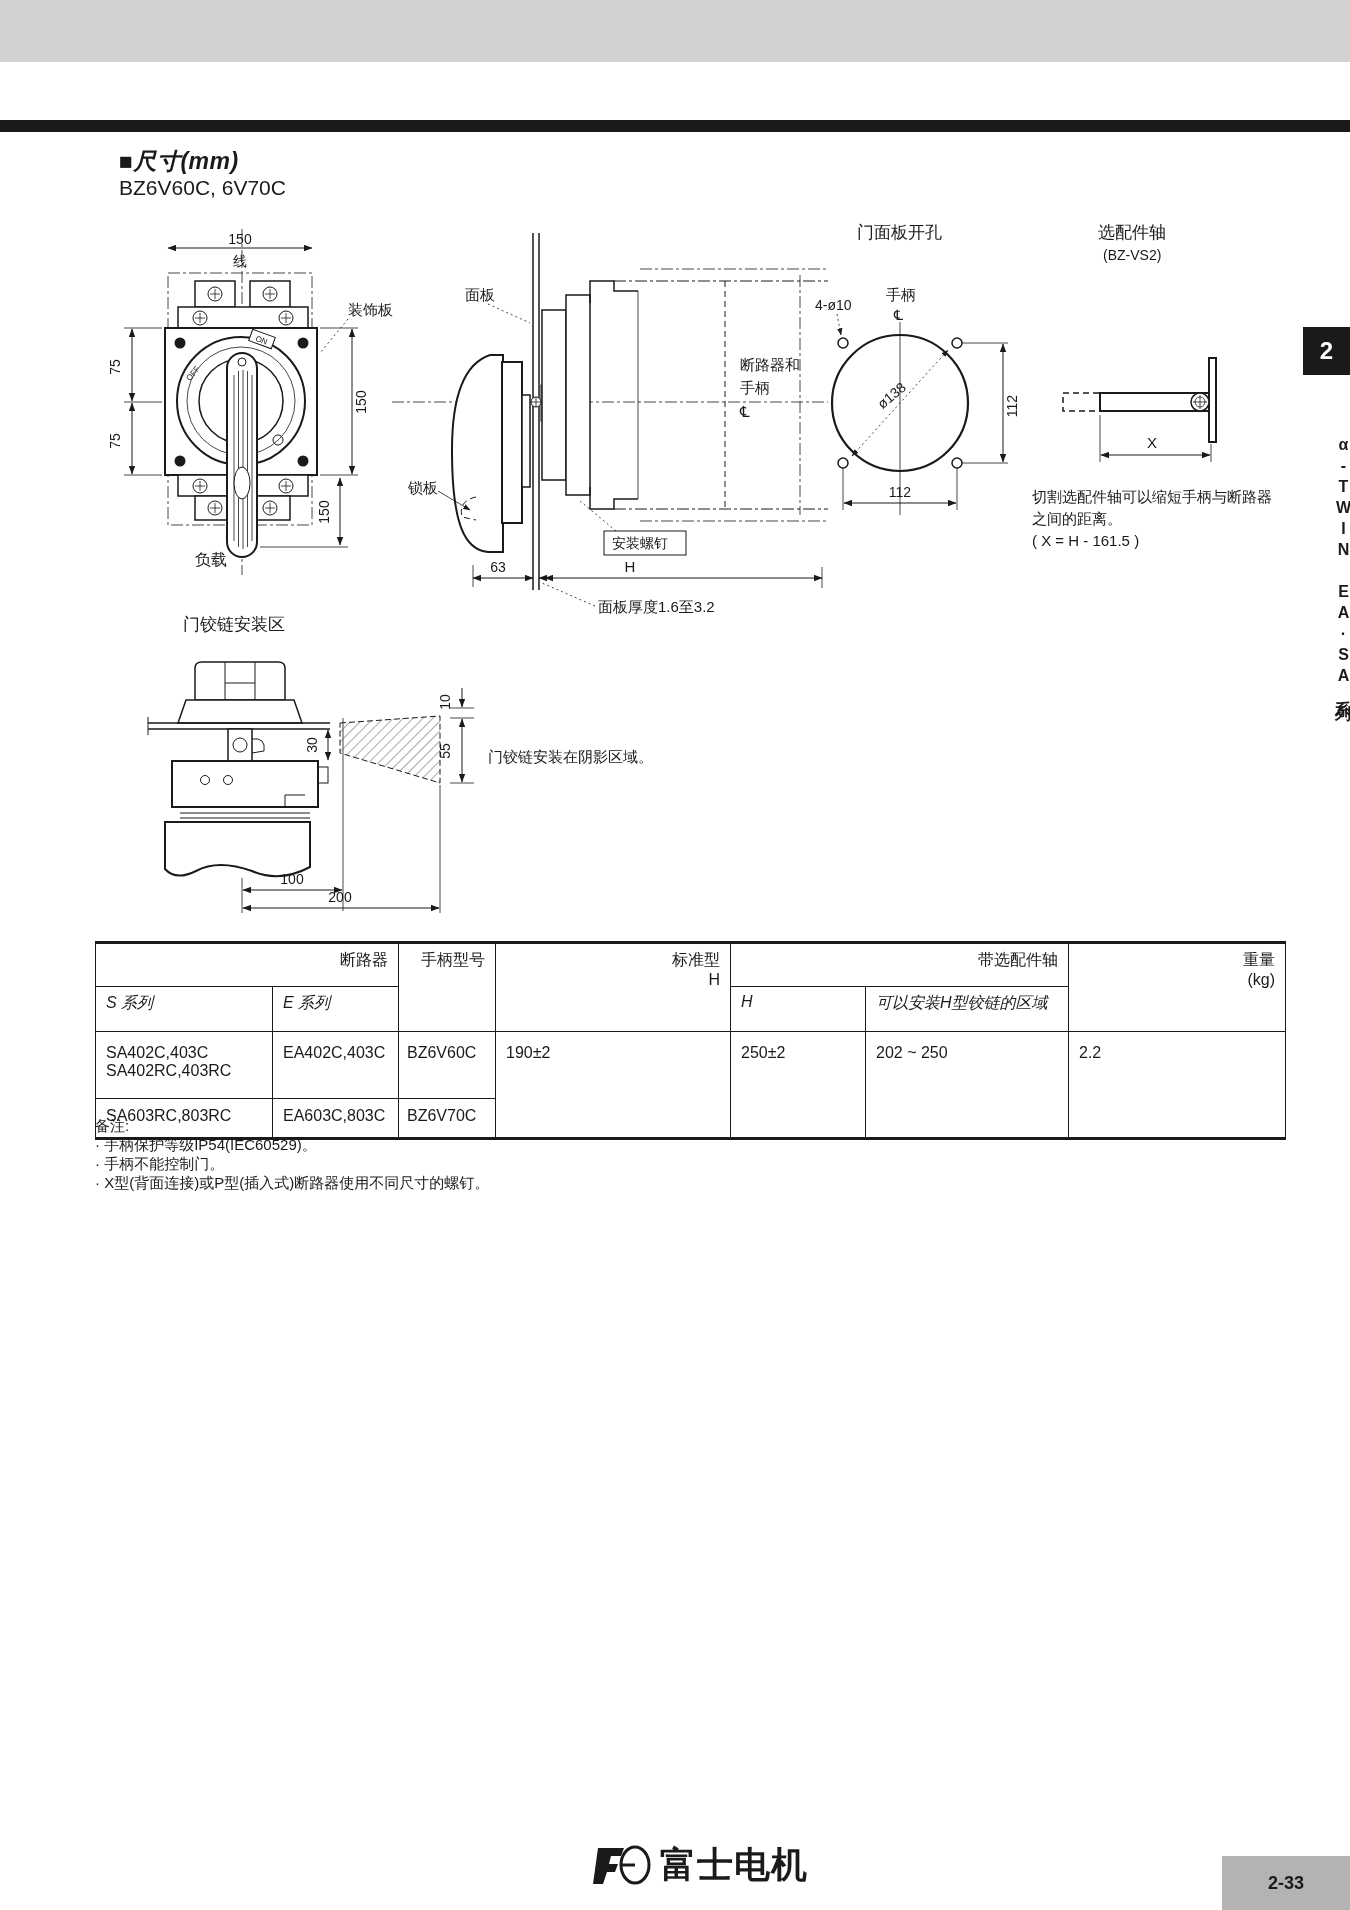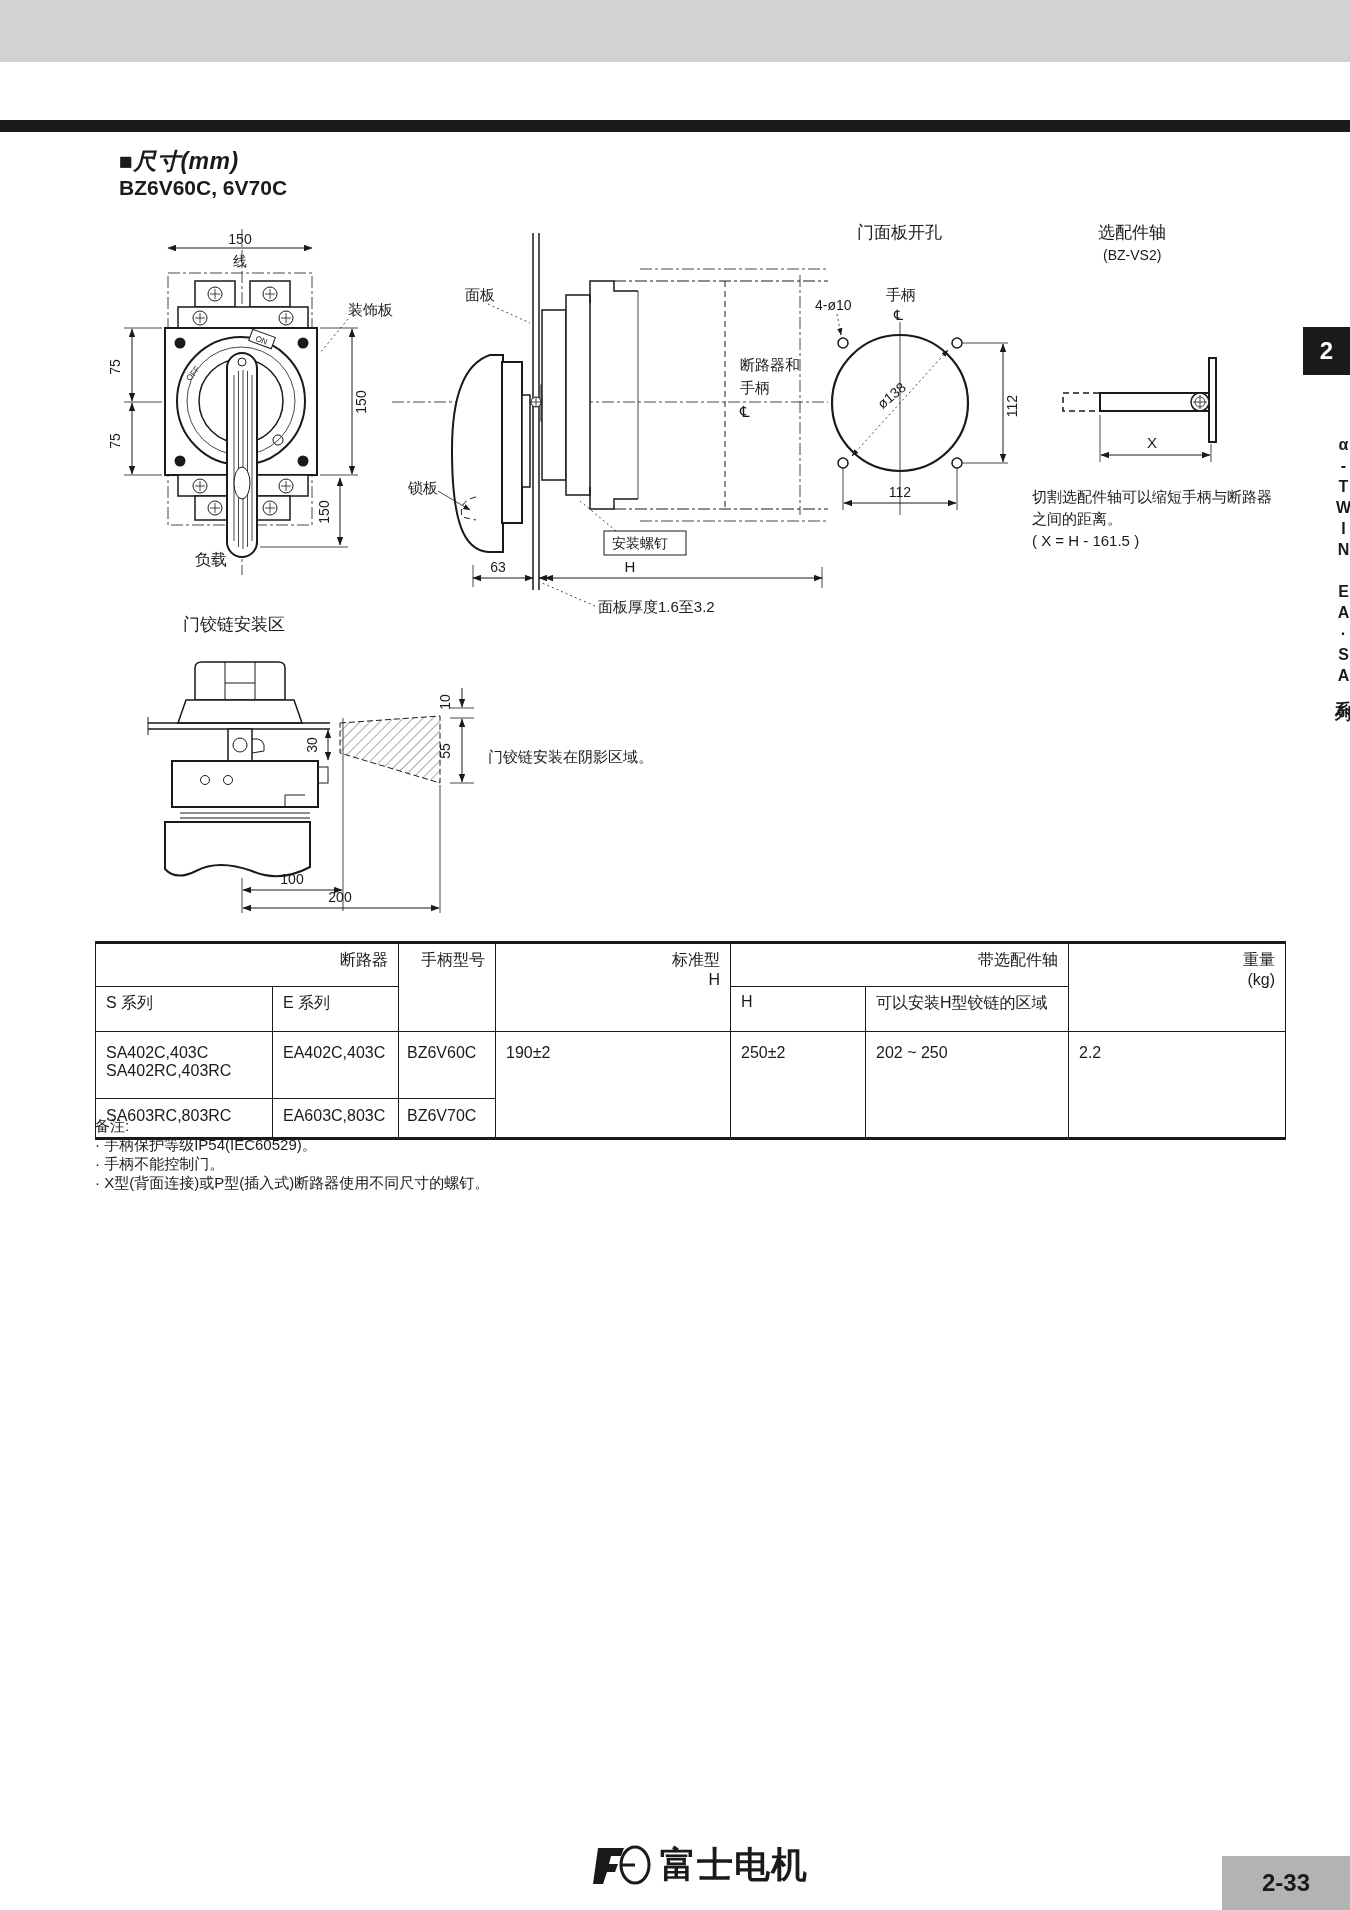--- a/index.html
+++ b/index.html
@@ -4,21 +4,21 @@
 <style>
   html,body{margin:0;padding:0;}
   body{
     width:1350px;height:1910px;position:relative;background:#ffffff;
     font-family:"Liberation Sans","DejaVu Sans",sans-serif;color:#1a1a1a;overflow:hidden;
   }
   .abs{position:absolute;}
   .top-band{left:0;top:0;width:1350px;height:62px;background:#d2d2d2;}
   .black-rule{left:0;top:120px;width:1350px;height:12px;background:#1a1a1a;}
   .sec-title{left:119px;top:146px;font-size:23px;font-weight:700;letter-spacing:.5px;font-style:italic;}
-  .sub-title{left:119px;top:176px;font-size:21px;font-weight:700;}
+  .sub-title{left:119px;top:176px;font-size:21px;font-weight:400;}
   .tab-box{left:1303px;top:327px;width:47px;height:48px;background:#1a1a1a;color:#fff;
     display:flex;align-items:center;justify-content:center;font-size:24px;font-weight:700;}
   .tab-series{left:1299px;top:396px;width:54px;height:340px;display:flex;justify-content:center;
     writing-mode:vertical-rl;text-orientation:upright;font-size:16px;font-weight:700;letter-spacing:4px;}
   svg text{fill:#1a1a1a;font-family:"Liberation Sans","DejaVu Sans",sans-serif;}
   .lbl{font-size:15px;}
   .sm{font-size:14px;}
   .tiny{font-size:8px;}
   .mid{text-anchor:middle;}
   .s{stroke:#1a1a1a;fill:none;}
@@ -27,29 +27,29 @@
   .dsh{stroke-dasharray:6 4;}
   .dot{stroke-dasharray:2 3;}
   .fill{fill:#1a1a1a;stroke:none;}
   .wfill{fill:#ffffff;}
   
   .spec-table{position:absolute;left:95px;top:941px;border-collapse:collapse;table-layout:fixed;
     width:1190px;font-size:16px;}
   .spec-table td{border:1px solid #1a1a1a;padding:6px 10px;vertical-align:top;white-space:nowrap;}
   .spec-table{border-top:3px solid #1a1a1a;border-bottom:3px solid #1a1a1a;}
   .spec-table tr.h1 td{height:30px;text-align:right;}
-  .spec-table tr.h2 td{height:32px;}
+  .spec-table tr.h2 td{height:32px;font-style:italic;}
   .spec-table tr.r1 td{height:48px;padding-top:12px;}
   .spec-table tr.r2 td{height:24px;padding-top:8px;margin-top:20px;}
   .spec-table td.bold{font-weight:400;padding-left:8px;}
   .notes{left:95px;top:1116px;font-size:15px;line-height:19px;}
   .footer-logo{left:590px;top:1841px;display:flex;align-items:center;}
   .brand{font-size:36px;font-weight:700;margin-left:8px;letter-spacing:1px;}
   .page-box{left:1222px;top:1856px;width:128px;height:54px;background:#b3b3b3;
-    display:flex;align-items:center;justify-content:center;font-size:24px;font-weight:700;}
+    display:flex;align-items:center;justify-content:center;font-size:18px;font-weight:700;}
 </style>
 </head>
 <body>
 
 <svg width="0" height="0" style="position:absolute">
   <defs>
     <marker id="arr" viewBox="0 0 8 6" markerWidth="9" markerHeight="7" refX="7.5" refY="3" orient="auto-start-reverse">
       <path d="M0,0 L8,3 L0,6 Z" fill="#1a1a1a"></path>
     </marker>
     <pattern id="hatch" width="7" height="7" patternUnits="userSpaceOnUse" patternTransform="rotate(45)">

